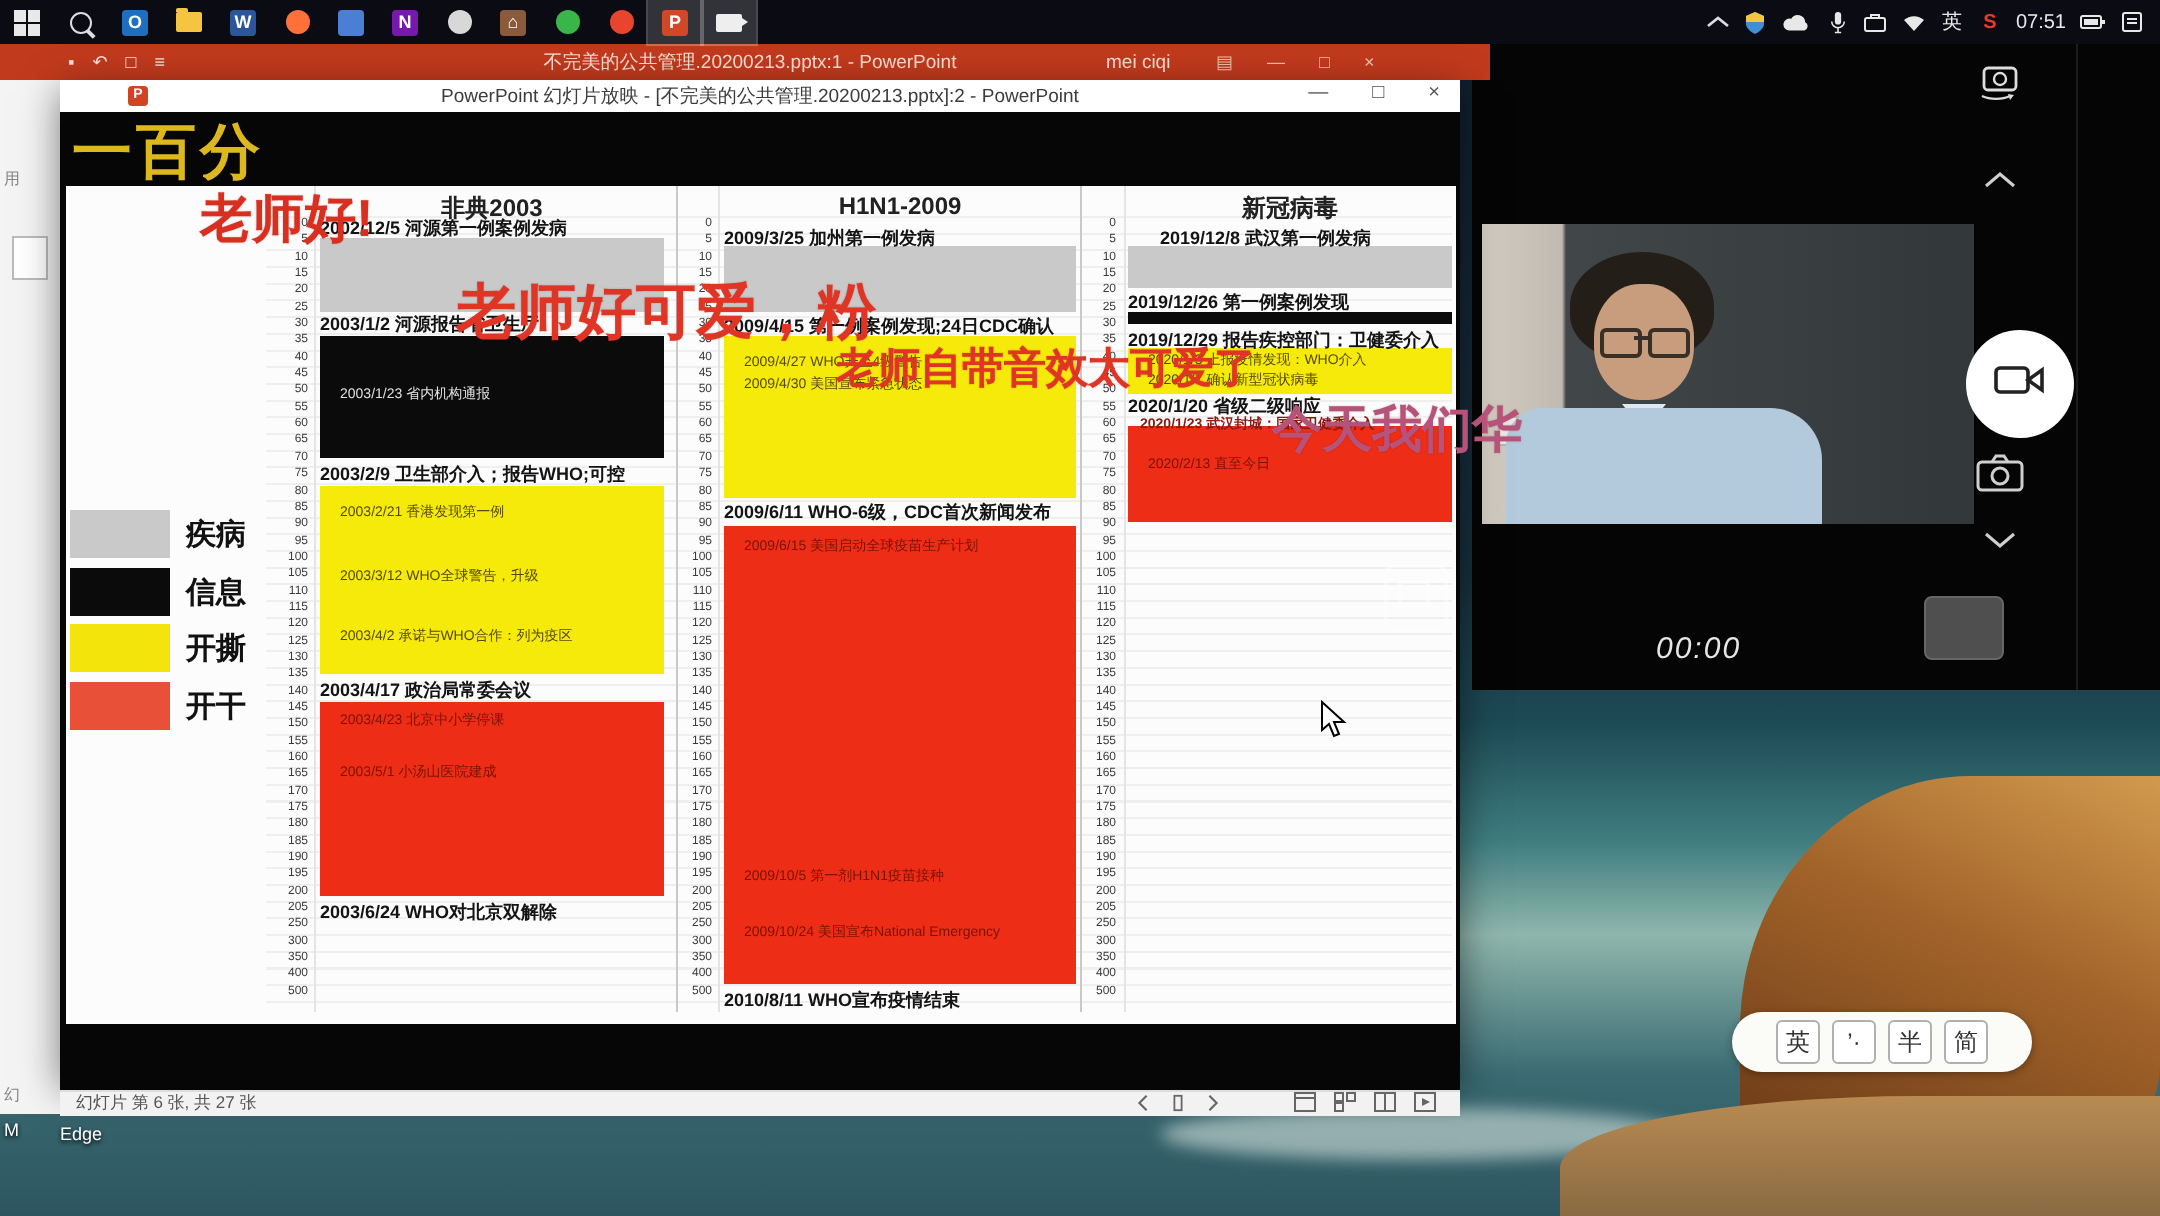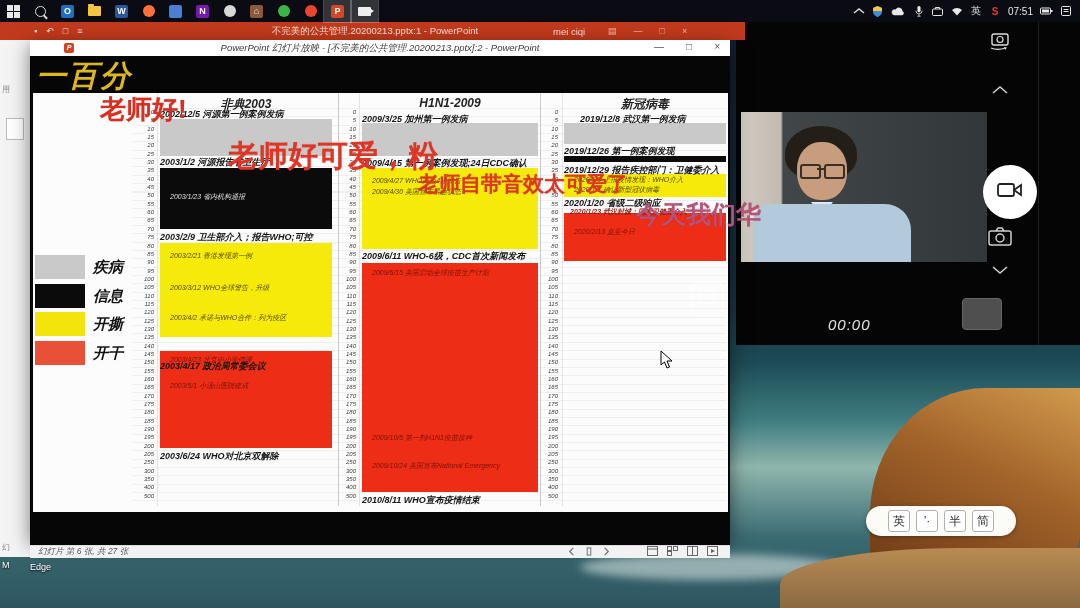--- a/index.html
+++ b/index.html
@@ -59,21 +59,21 @@
   .back-win{left:0;top:22px;width:745px;height:18px;background:#c23a1d;color:#f6ddd3;z-index:8;
     display:flex;align-items:center;font-size:9.5px;}
   .qat{display:flex;gap:9px;padding-left:34px;font-size:9px;color:#f8e3da;}
   .back-title{position:absolute;left:205px;width:340px;text-align:center;white-space:nowrap;overflow:hidden;}
   .back-user{position:absolute;left:553px;white-space:nowrap;}
   .back-ctrls{position:absolute;left:608px;display:flex;gap:17px;color:#edbfae;font-size:9px;}
   .left-sliver{left:0;top:40px;width:30px;height:517px;background:#f4f4f4;border-right:1px solid #ccc;z-index:9;color:#777;}
   .sliver-txt{position:absolute;left:2px;font-size:8px;color:#888;}
   .sliver-thumb{position:absolute;left:6px;top:78px;width:16px;height:20px;background:#fff;border:1px solid #bbb;}
 
-  .front-win{left:30px;top:40px;width:700px;height:500px;z-index:10;box-shadow:0 5px 18px rgba(0,0,0,0.5);font-style:italic;}
+  .front-win{left:30px;top:40px;width:700px;height:500px;z-index:10;box-shadow:0 5px 18px rgba(0,0,0,0.5);}
   .front-titlebar{position:absolute;left:0;top:0;width:700px;height:16px;background:#fff;border-bottom:1px solid #e2e2e2;}
   .ppt-ico{position:absolute;left:34px;top:3px;width:10px;height:10px;background:#d04423;border-radius:2px;
     color:#fff;font-size:7px;font-weight:bold;text-align:center;line-height:10px;}
   .front-title{position:absolute;left:100px;top:2px;width:500px;text-align:center;font-size:9.5px;color:#3c3c3c;white-space:nowrap;}
   .front-ctrls{position:absolute;right:10px;top:1px;display:flex;gap:22px;color:#555;font-size:10px;}
   .slide-area{position:absolute;left:0;top:16px;width:700px;height:489px;background:#060606;overflow:hidden;}
   .banner{position:absolute;left:6px;top:0px;font-size:30px;font-weight:bold;color:#ddb71e;letter-spacing:2px;}
 
   
   .chart{position:absolute;left:3px;top:37px;width:695px;height:419px;background:#fcfcfc;overflow:hidden;}
@@ -280,21 +280,21 @@
             <div class="tl-major" style="left: 127px; top: 63px;">2003/1/2 河源报告省卫生厅</div>
             <div class="tl-block" style="left: 127px; top: 75px; width: 172px; height: 61px; background: rgb(11, 11, 11);">
               <div class="tl-sub" style="top: 24px; color: rgb(224, 224, 224);">2003/1/23 省内机构通报</div>
             </div>
             <div class="tl-major" style="left: 127px; top: 138px;">2003/2/9 卫生部介入；报告WHO;可控</div>
             <div class="tl-block" style="left: 127px; top: 150px; width: 172px; height: 94px; background: rgb(246, 234, 11);">
               <div class="tl-sub" style="top: 8px; color: rgb(86, 74, 2);">2003/2/21 香港发现第一例</div>
               <div class="tl-sub" style="top: 40px; color: rgb(86, 74, 2);">2003/3/12 WHO全球警告，升级</div>
               <div class="tl-sub" style="top: 70px; color: rgb(86, 74, 2);">2003/4/2 承诺与WHO合作：列为疫区</div>
             </div>
-            <div class="tl-major" style="left: 127px; top: 246px; margin-top: 21px;">2003/4/17 政治局常委会议</div>
+            <div class="tl-major" style="left: 127px; top: 246px;">2003/4/17 政治局常委会议</div>
             <div class="tl-block" style="left: 127px; top: 258px; width: 172px; height: 97px; background: rgb(238, 45, 22);">
               <div class="tl-sub" style="top: 4px; color: rgb(124, 18, 6);">2003/4/23 北京中小学停课</div>
               <div class="tl-sub" style="top: 30px; color: rgb(124, 18, 6);">2003/5/1 小汤山医院建成</div>
             </div>
             <div class="tl-major" style="left: 127px; top: 357px;">2003/6/24 WHO对北京双解除</div>
             <div class="tl-header" style="left: 329px; width: 176px;">H1N1-2009</div>
             <div class="ticks" style="left: 308px;">0
 5
 10
 15

